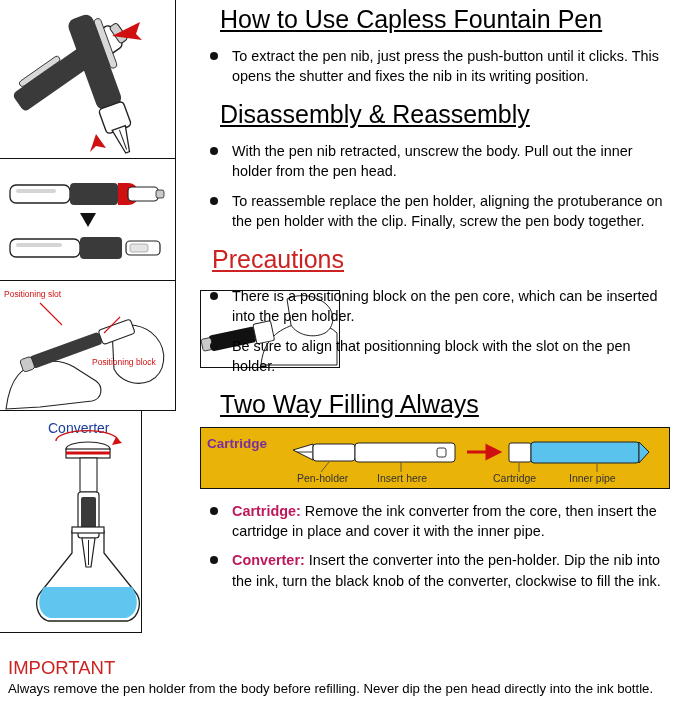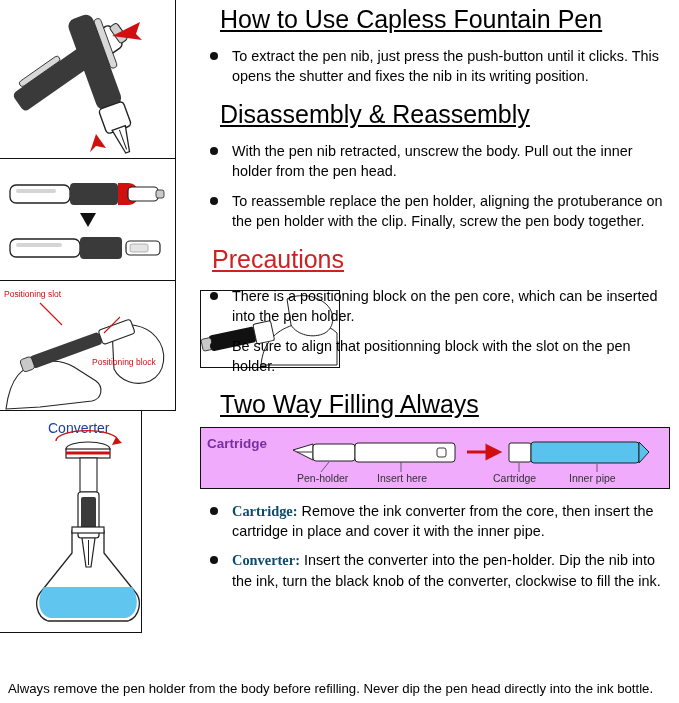--- a/index.html
+++ b/index.html
@@ -73,21 +73,21 @@
   ul.bullets li::before {
     content: "";
     position: absolute;
     left: 12px;
     top: 6px;
     width: 8px;
     height: 8px;
     background: #111;
     border-radius: 50%;
   }
-  .lead-purple { color: #0c4a6e; font-weight: bold; font-family: Liberation Serif, serif; }
+  .lead-purple { color: #be185d; font-weight: bold; }
 
   
   .prec-row {
     position: relative;
   }
   .prec-img {
     position: absolute;
     left: 14px;
     top: 4px;
     width: 140px;
@@ -107,21 +107,21 @@
   .prec-list li::before { left: 6px; top: 6px; }
 
   
   .filling-diagram {
     margin: 4px 0 8px 14px;
     width: 470px;
     height: 62px;
     border: 1px solid #111;
     box-sizing: border-box;
     position: relative;
-    background: #f0abfc;
+    background: #eab308;
     overflow: hidden;
     text-align: center;
   }
   .cartridge-label {
     position: absolute;
     left: 6px;
     top: 8px;
     font-size: 13.5px;
     color: #7a2fa0;
     font-weight: bold;
@@ -320,16 +320,17 @@
         <span>Remove the ink converter from the core, then insert the cartridge in place and cover it with the inner pipe.</span>
       </li>
       <li>
         <span class="lead-purple">Converter:</span>
         <span>Insert the converter into the pen-holder. Dip the nib into the ink, turn the black knob of the converter, clockwise to fill the ink.</span>
       </li>
     </ul>
   </div>
 
   <div class="important-wrap">
+    <div class="important-title">IMPORTANT</div>
     <div class="important-line">Always remove the pen holder from the body before refilling. Never dip the pen head directly into the ink bottle.</div>
   </div>
 
 </div>
 
 </body></html>

